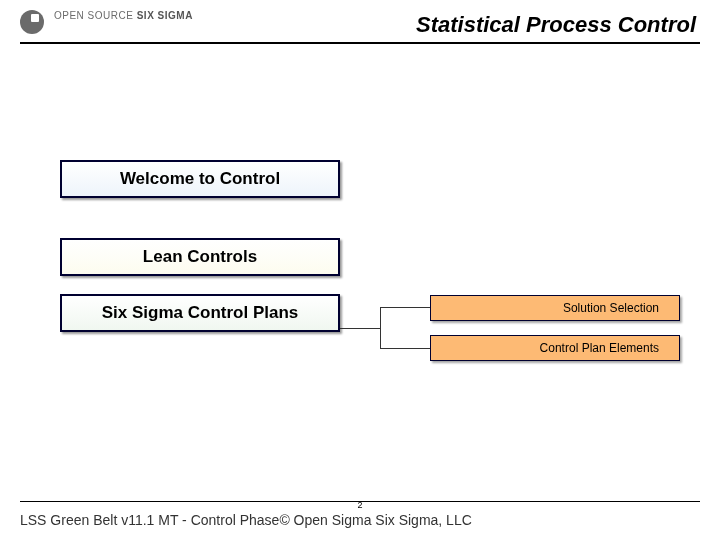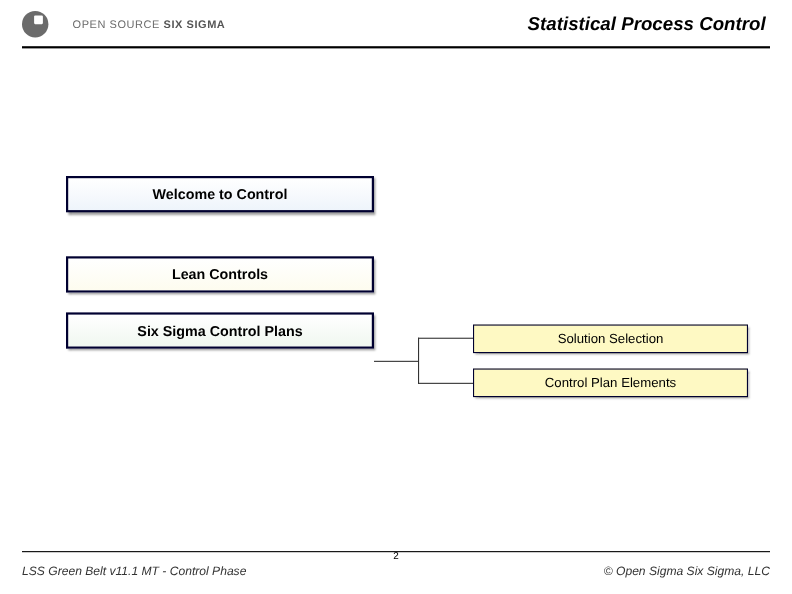--- a/index.html
+++ b/index.html
@@ -1,56 +1,56 @@
 <!DOCTYPE html>
 <html><head>
 <meta charset="utf-8">
 <style>
   * { margin: 0; padding: 0; box-sizing: border-box; }
   html, body { width: 720px; height: 540px; background: #fff; font-family: Arial, sans-serif; }
   .slide { position: relative; width: 720px; height: 540px; }
   
   
   .header { position: absolute; top: 10px; left: 20px; right: 20px; height: 30px; }
-  .logo-wrap { display: flex; align-items: center; gap: 22px; }
+  .logo-wrap { display: flex; align-items: flex-start; gap: 10px; }
   .logo-circle { width: 24px; height: 24px; border-radius: 50%; background: #6b6b6b; position: relative; }
   .logo-circle::after { content:""; position:absolute; width:8px; height:8px; background:#fff; top:4px; left:11px; border-radius:1px; }
   .logo-text { font-size: 10px; letter-spacing: 0.5px; color: #6b6b6b; }
   .logo-text .emph { color: #555; font-weight: 600; }
-  .title { position: absolute; right: 4px; top: 2px; font-size: 17px; font-weight: bold; font-style: italic; color: #000; }
+  .title { position: absolute; right: 4px; top: 2px; font-size: 22px; font-weight: bold; font-style: italic; color: #000; }
   .header-rule { position: absolute; top: 42px; left: 20px; right: 20px; border-top: 2px solid #000; }
 
   
   .footer-rule { position: absolute; bottom: 38px; left: 20px; right: 20px; border-top: 1px solid #000; }
-  .footer { position: absolute; bottom: 10px; left: 20px; right: 20px; height: 20px; display:flex; align-items:center; justify-content:space-between; font-size:11px; color:#333;font-style:italic; }
+  .footer { position: absolute; bottom: 10px; left: 20px; right: 20px; height: 20px; display:flex; align-items:center; font-size:14px; color:#333; }
   .page-num { position:absolute; left:50%; transform:translateX(-50%); bottom:30px; font-size:9px; }
 
   
   .diagram { position: absolute; top: 90px; left: 40px; right: 40px; bottom: 80px; }
   .col-left { position:absolute; left:20px; top:70px; width:280px; }
   .col-right { position:absolute; right:0px; top:205px; width:250px; }
 
   .box {
     border: 2px solid #000030;
     box-shadow: 2px 2px 2px rgba(0,0,0,0.4);
     text-align: center;
     font-weight: bold;
-    font-size: 13px;
+    font-size: 17px;
     padding: 7px 4px;
     margin-bottom: 18px;
     position: relative;
   }
   .sub-box {
     border: 1.5px solid #000030;
     box-shadow: 2px 2px 2px rgba(0,0,0,0.35);
-    text-align: center;
+    text-align: right;
     font-size: 12px;
     padding: 5px 20px;
     margin-bottom: 14px;
-    background: #fef9c3;
+    background: #fdba74;
     position: relative;
   }
 
   
   .grad-blue   { background: linear-gradient(180deg, #ffffff 0%, #eef4fb 100%); }
   .grad-yellow { background: linear-gradient(180deg, #ffffff 0%, #fdfcef 100%); margin-top: 40px; }
   .grad-purple { background: linear-gradient(180deg, #ffffff 0%, #f3eef8 100%); }
   .grad-green  { background: linear-gradient(180deg, #ffffff 0%, #f0f7f0 100%); text-align: center; }
   .grad-orange { background: linear-gradient(180deg, #ffffff 0%, #fdf3ec 100%); }
 

